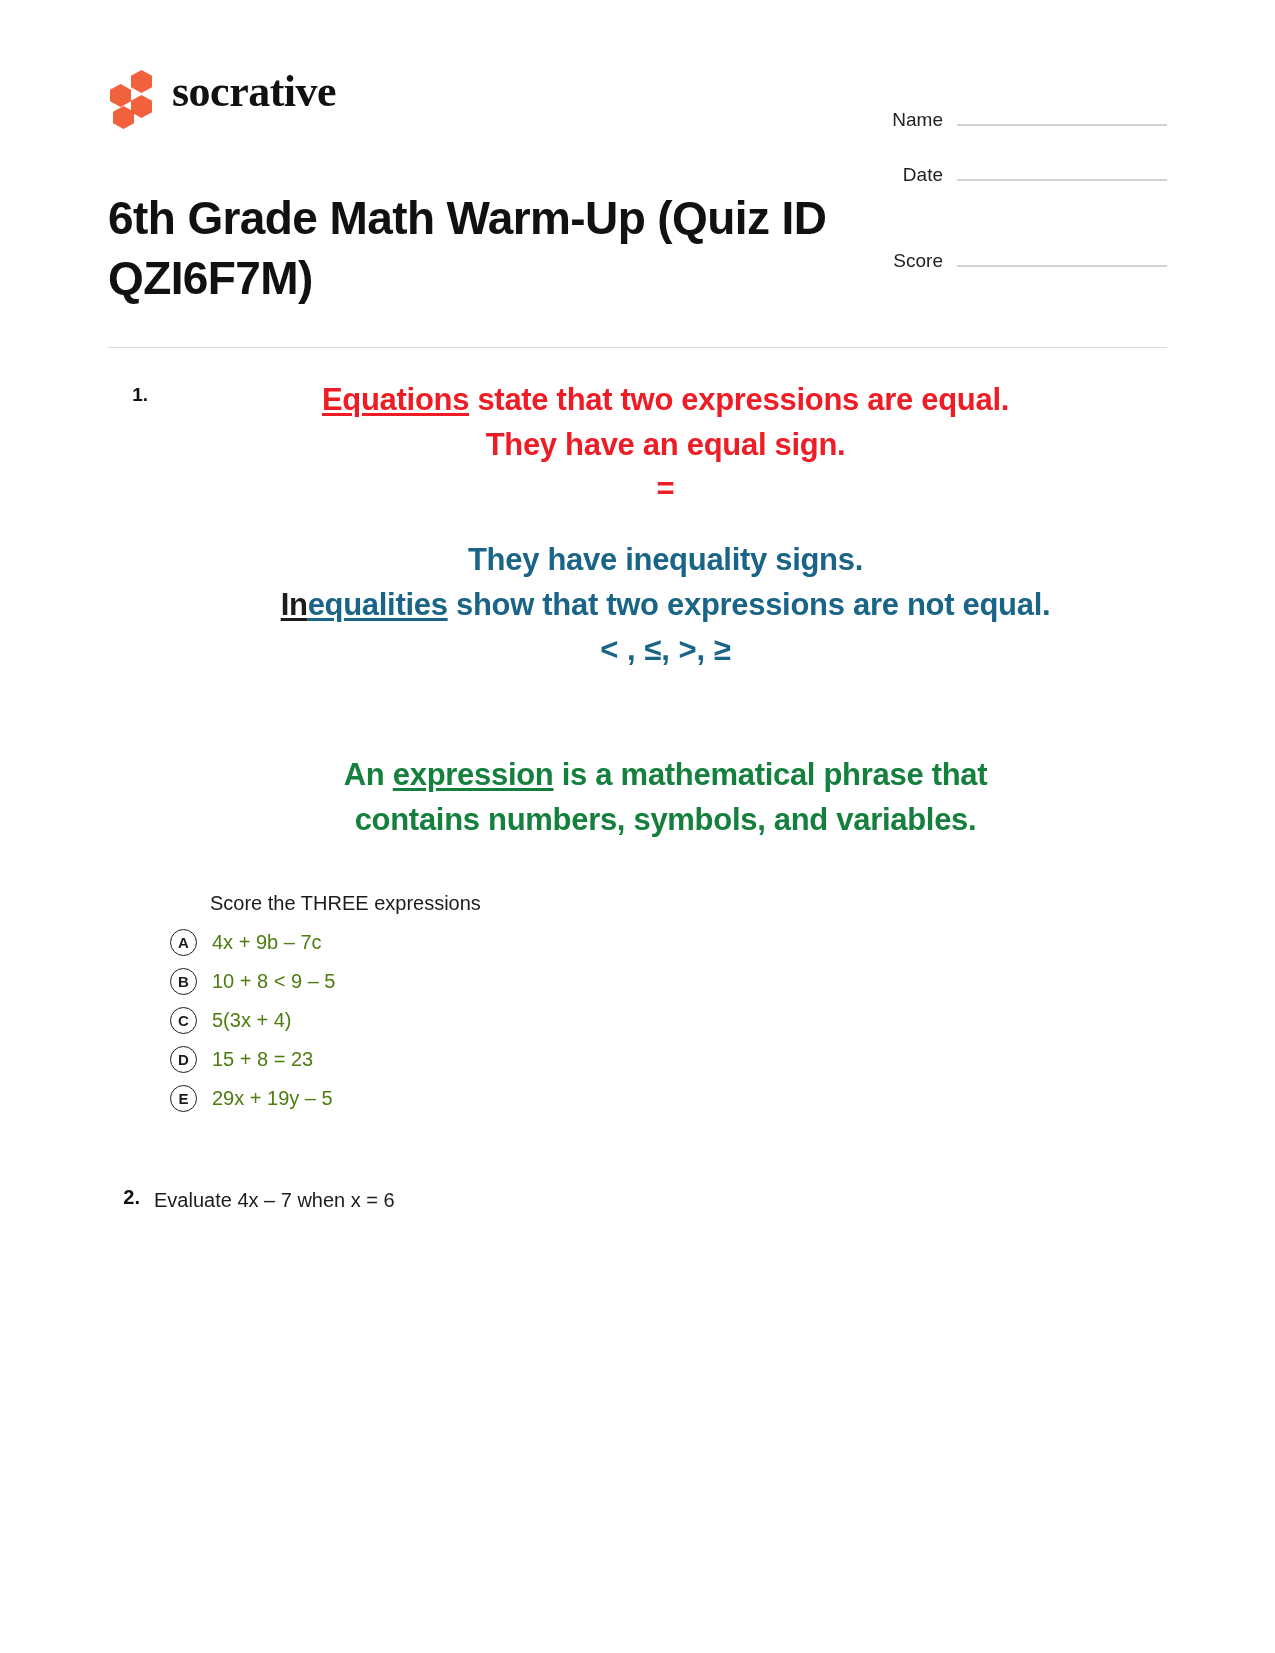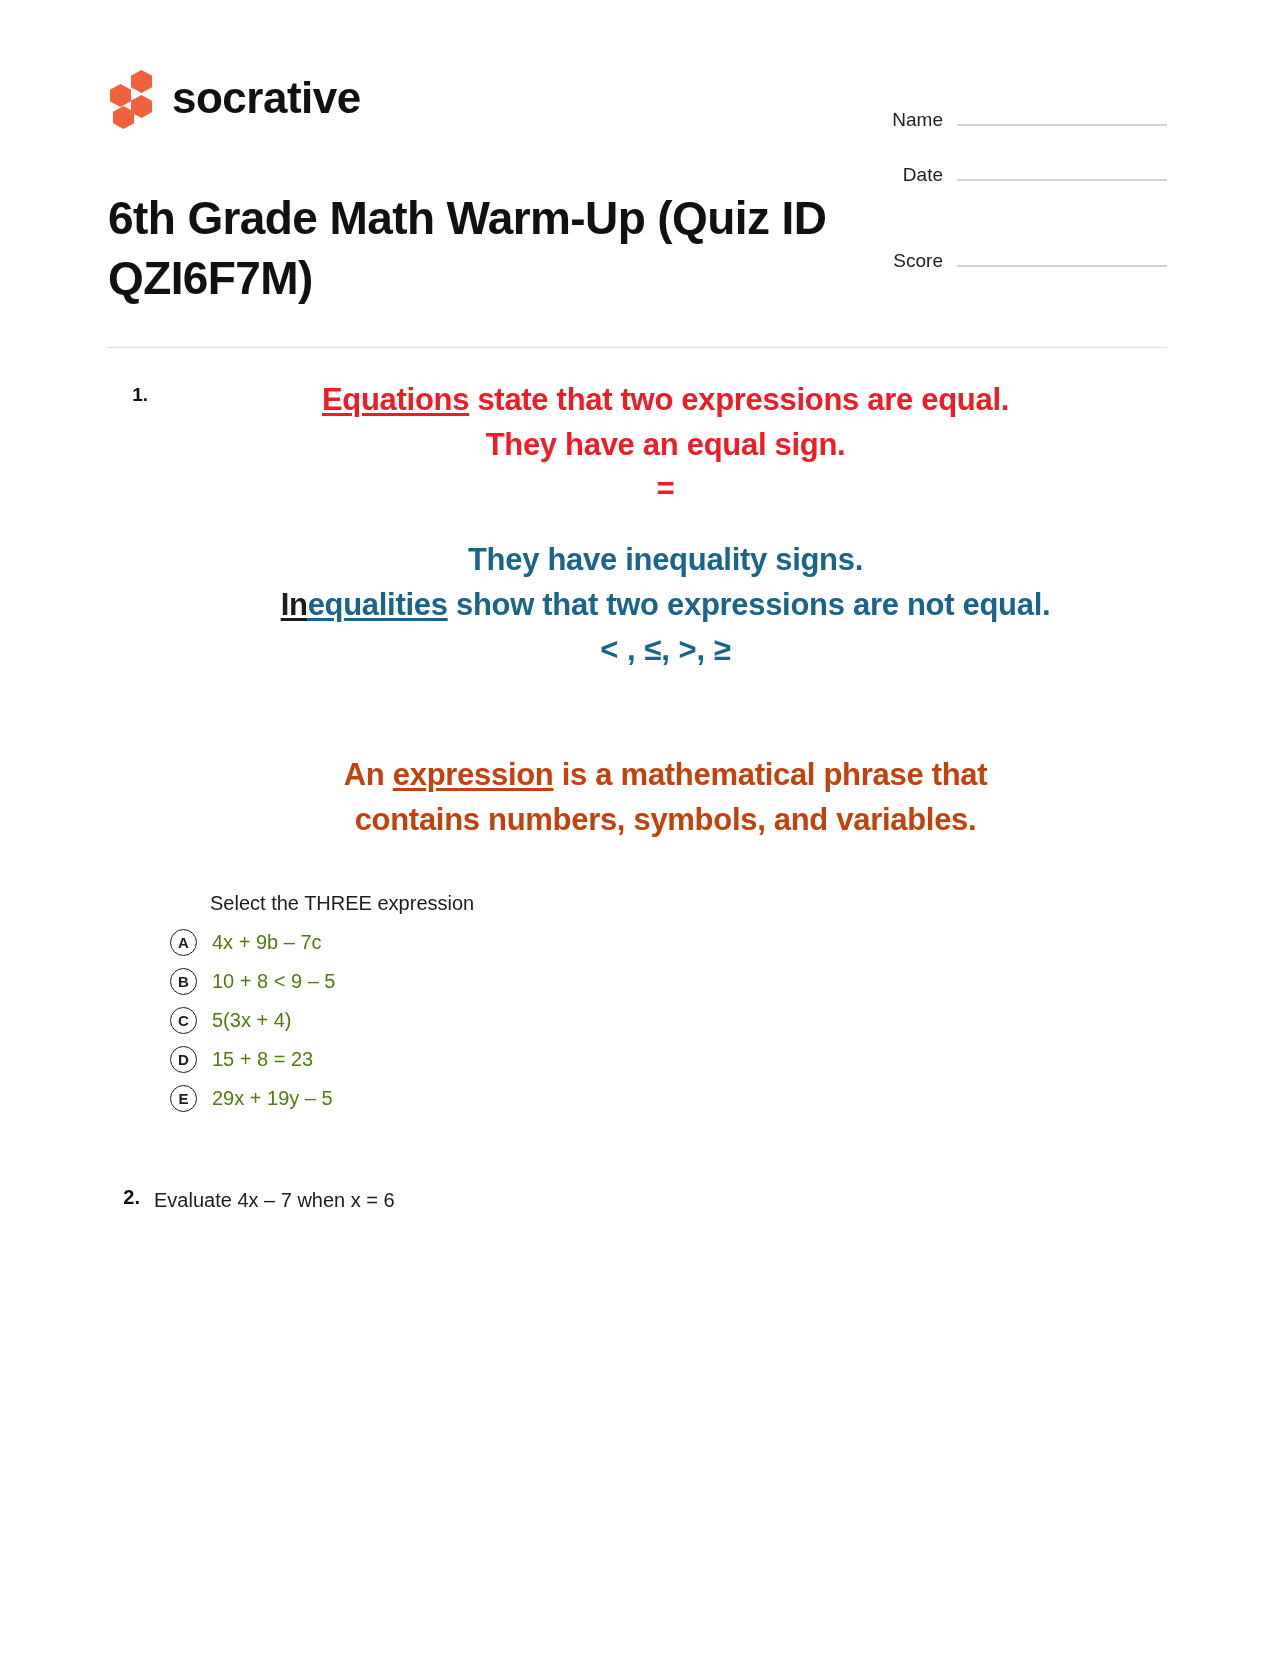--- a/index.html
+++ b/index.html
@@ -27,23 +27,24 @@
   
   .header {
     display: flex;
     align-items: flex-start;
     justify-content: space-between;
     padding: 58px 108px 0 108px;
   }
 
   .brand {
     display: flex;
-    align-items: flex-end;
+    align-items: flex-start;
     gap: 16px;
     padding-top: 12px;
+    font-family: Liberation Serif, serif;
   }
   .brand-mark {
     width: 48px;
     height: 50px;
     position: relative;
     flex: 0 0 auto;
   }
   .hex {
     position: absolute;
     width: 21px;
@@ -134,21 +135,21 @@
   }
   .slide-line {
     font-weight: 700;
     font-size: 31px;
     line-height: 1.45;
     letter-spacing: -0.3px;
     white-space: nowrap;
   }
   .c-red  { color: #ee1c25; }
   .c-teal { color: #1a6488; }
-  .c-purple { color: #c2410c; }
+  .c-purple { color: #15803d; }
   .c-dark { color: #1c1c1c; }
   .u { text-decoration: underline; text-underline-offset: 3px; }
 
   .sym { font-size: 31px; font-weight: 700; line-height: 1.45; }
   .gap-sm { height: 26px; }
   .gap-lg { height: 80px; }
 
   
   .prompt {
     font-size: 20px;
@@ -270,21 +271,21 @@
           <div class="sym c-teal">&lt; , ≤, &gt;, ≥</div>
 
           <div class="gap-lg"></div>
 
           <div class="slide-line c-purple"><span>An </span><span class="u">expression</span><span> is a mathematical phrase that</span></div>
 
           <div class="slide-line c-purple">contains numbers, symbols, and variables.</div>
 
         </div>
 
-        <div class="prompt">Select the THREE expression</div>
+        <div class="prompt">Score the THREE expressions</div>
 
         <div class="choices">
 
           <div class="choice">
             <span class="bubble">A</span>
             <span class="choice-text">4x + 9b – 7c</span>
           </div>
 
           <div class="choice">
             <span class="bubble">B</span>

